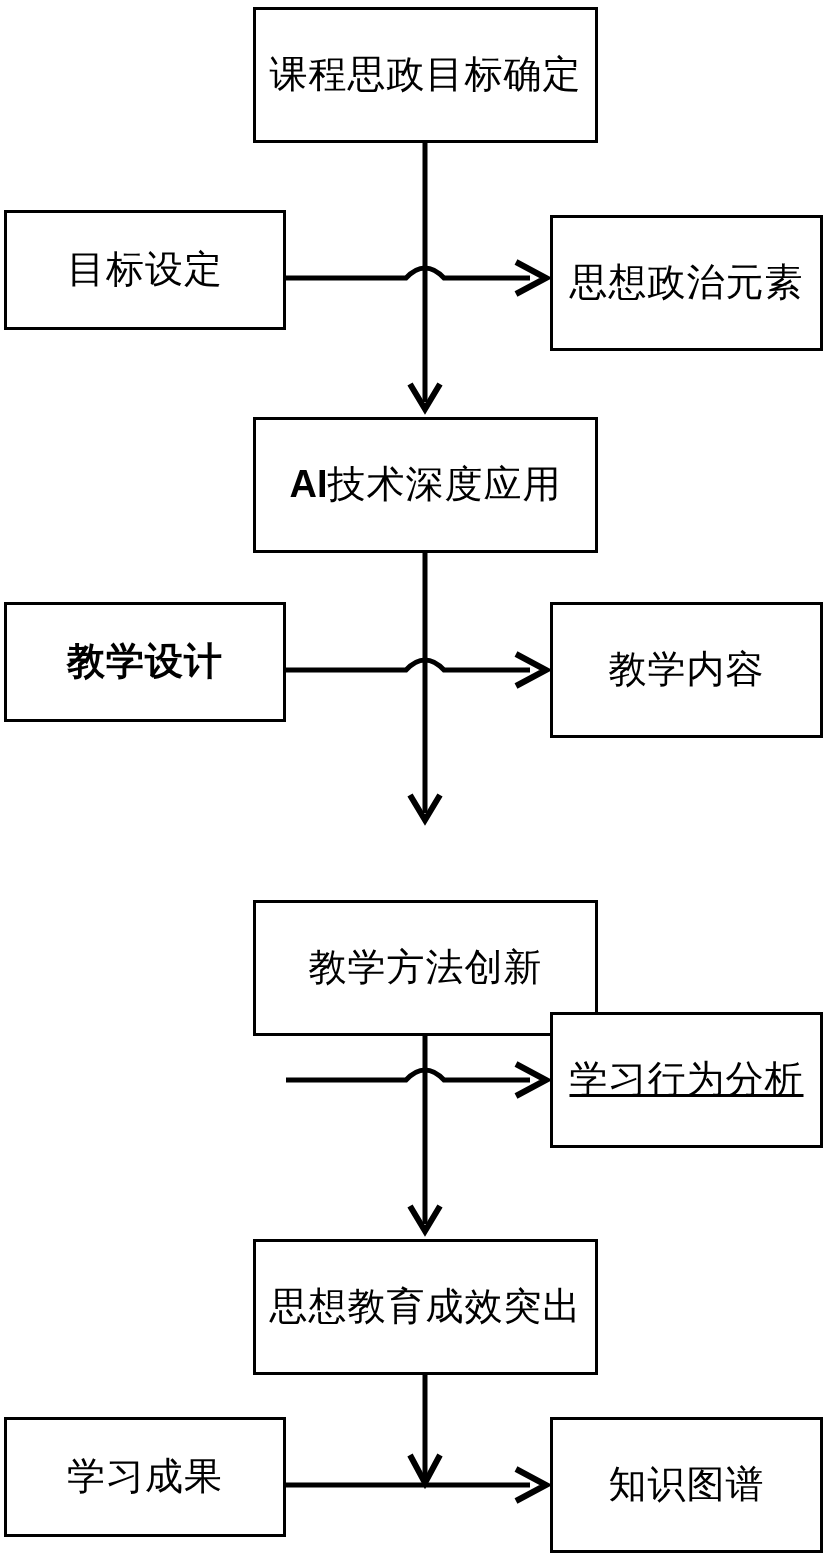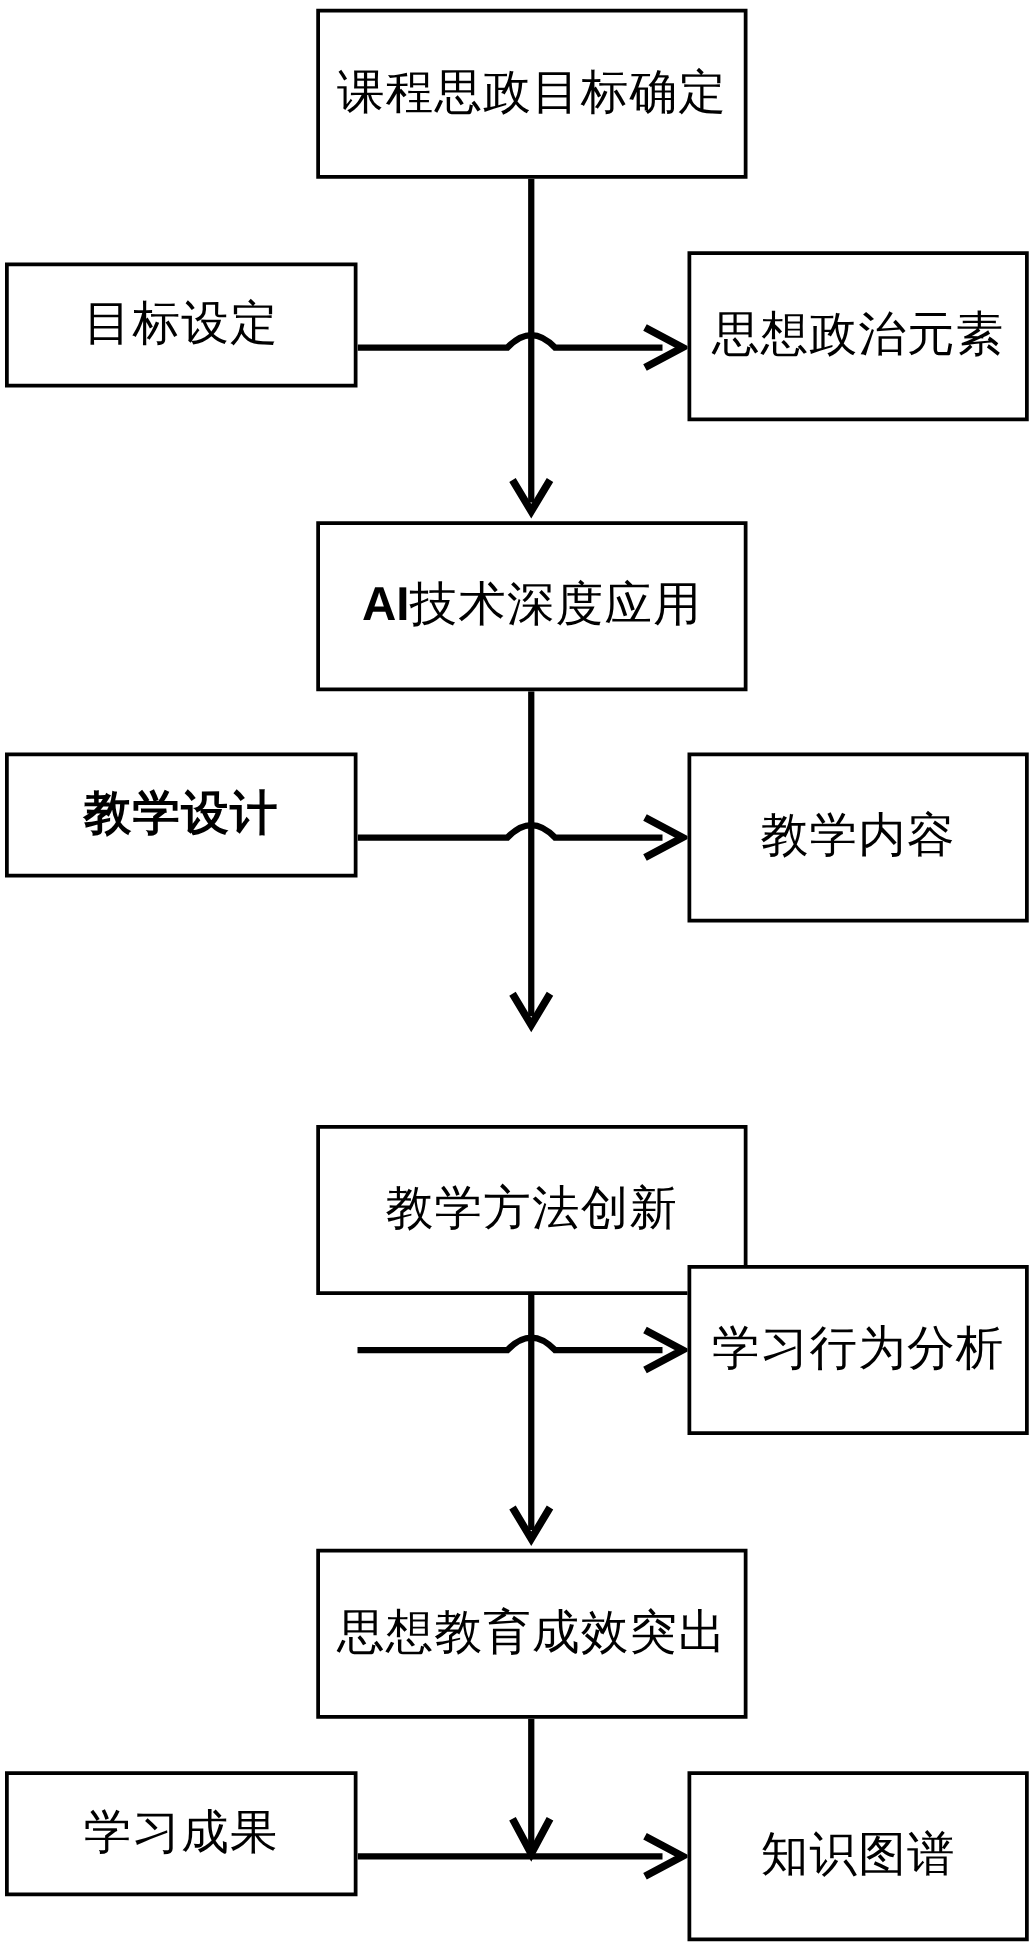--- a/index.html
+++ b/index.html
@@ -43,21 +43,21 @@
     letter-spacing: 1px;
     white-space: nowrap;
     font-family: "Liberation Serif", "DejaVu Serif", serif;
   }
   .node-label .latin {
     font-family: "Liberation Sans", "DejaVu Sans", sans-serif;
     font-weight: bold;
     letter-spacing: 0;
   }
   .node.center { left: 253px; width: 345px; height: 136px; }
-  .node.left   { left: 4px;   width: 282px; height: 100px; }
+  .node.left   { left: 4px;   width: 282px; height: 120px; }
   .node.right  { left: 550px; width: 273px; height: 136px; }
 </style>
 </head>
 <body>
 
 <div id="flow-root">
 
   <svg id="flow-svg" viewBox="0 0 827 1558">
 
     <g>
@@ -102,42 +102,42 @@
   </svg>
 
   <div class="node center" style="top:7px;">
     <span class="node-label">课程思政目标确定</span>
   </div>
 
   <div class="node left" style="top:210px;">
     <span class="node-label">目标设定</span>
   </div>
 
-  <div class="node right" style="top:201px;">
+  <div class="node right" style="top:215px;">
     <span class="node-label">思想政治元素</span>
   </div>
 
   <div class="node center" style="top:417px;">
     <span class="node-label"><span class="latin">AI</span><span>技术深度应用</span></span>
   </div>
 
   <div class="node left" style="top:602px;font-weight:bold;">
     <span class="node-label">教学设计</span>
   </div>
 
   <div class="node right" style="top:602px;">
     <span class="node-label">教学内容</span>
   </div>
 
   <div class="node center" style="top:864px;margin-top:36px;">
     <span class="node-label">教学方法创新</span>
   </div>
 
 
-  <div class="node right" style="top:1012px;">
+  <div class="node right" style="top:1012px;text-decoration:underline;">
     <span class="node-label">学习行为分析</span>
   </div>
 
   <div class="node center" style="top:1239px;">
     <span class="node-label">思想教育成效突出</span>
   </div>
 
   <div class="node left" style="top:1417px;">
     <span class="node-label">学习成果</span>
   </div>

